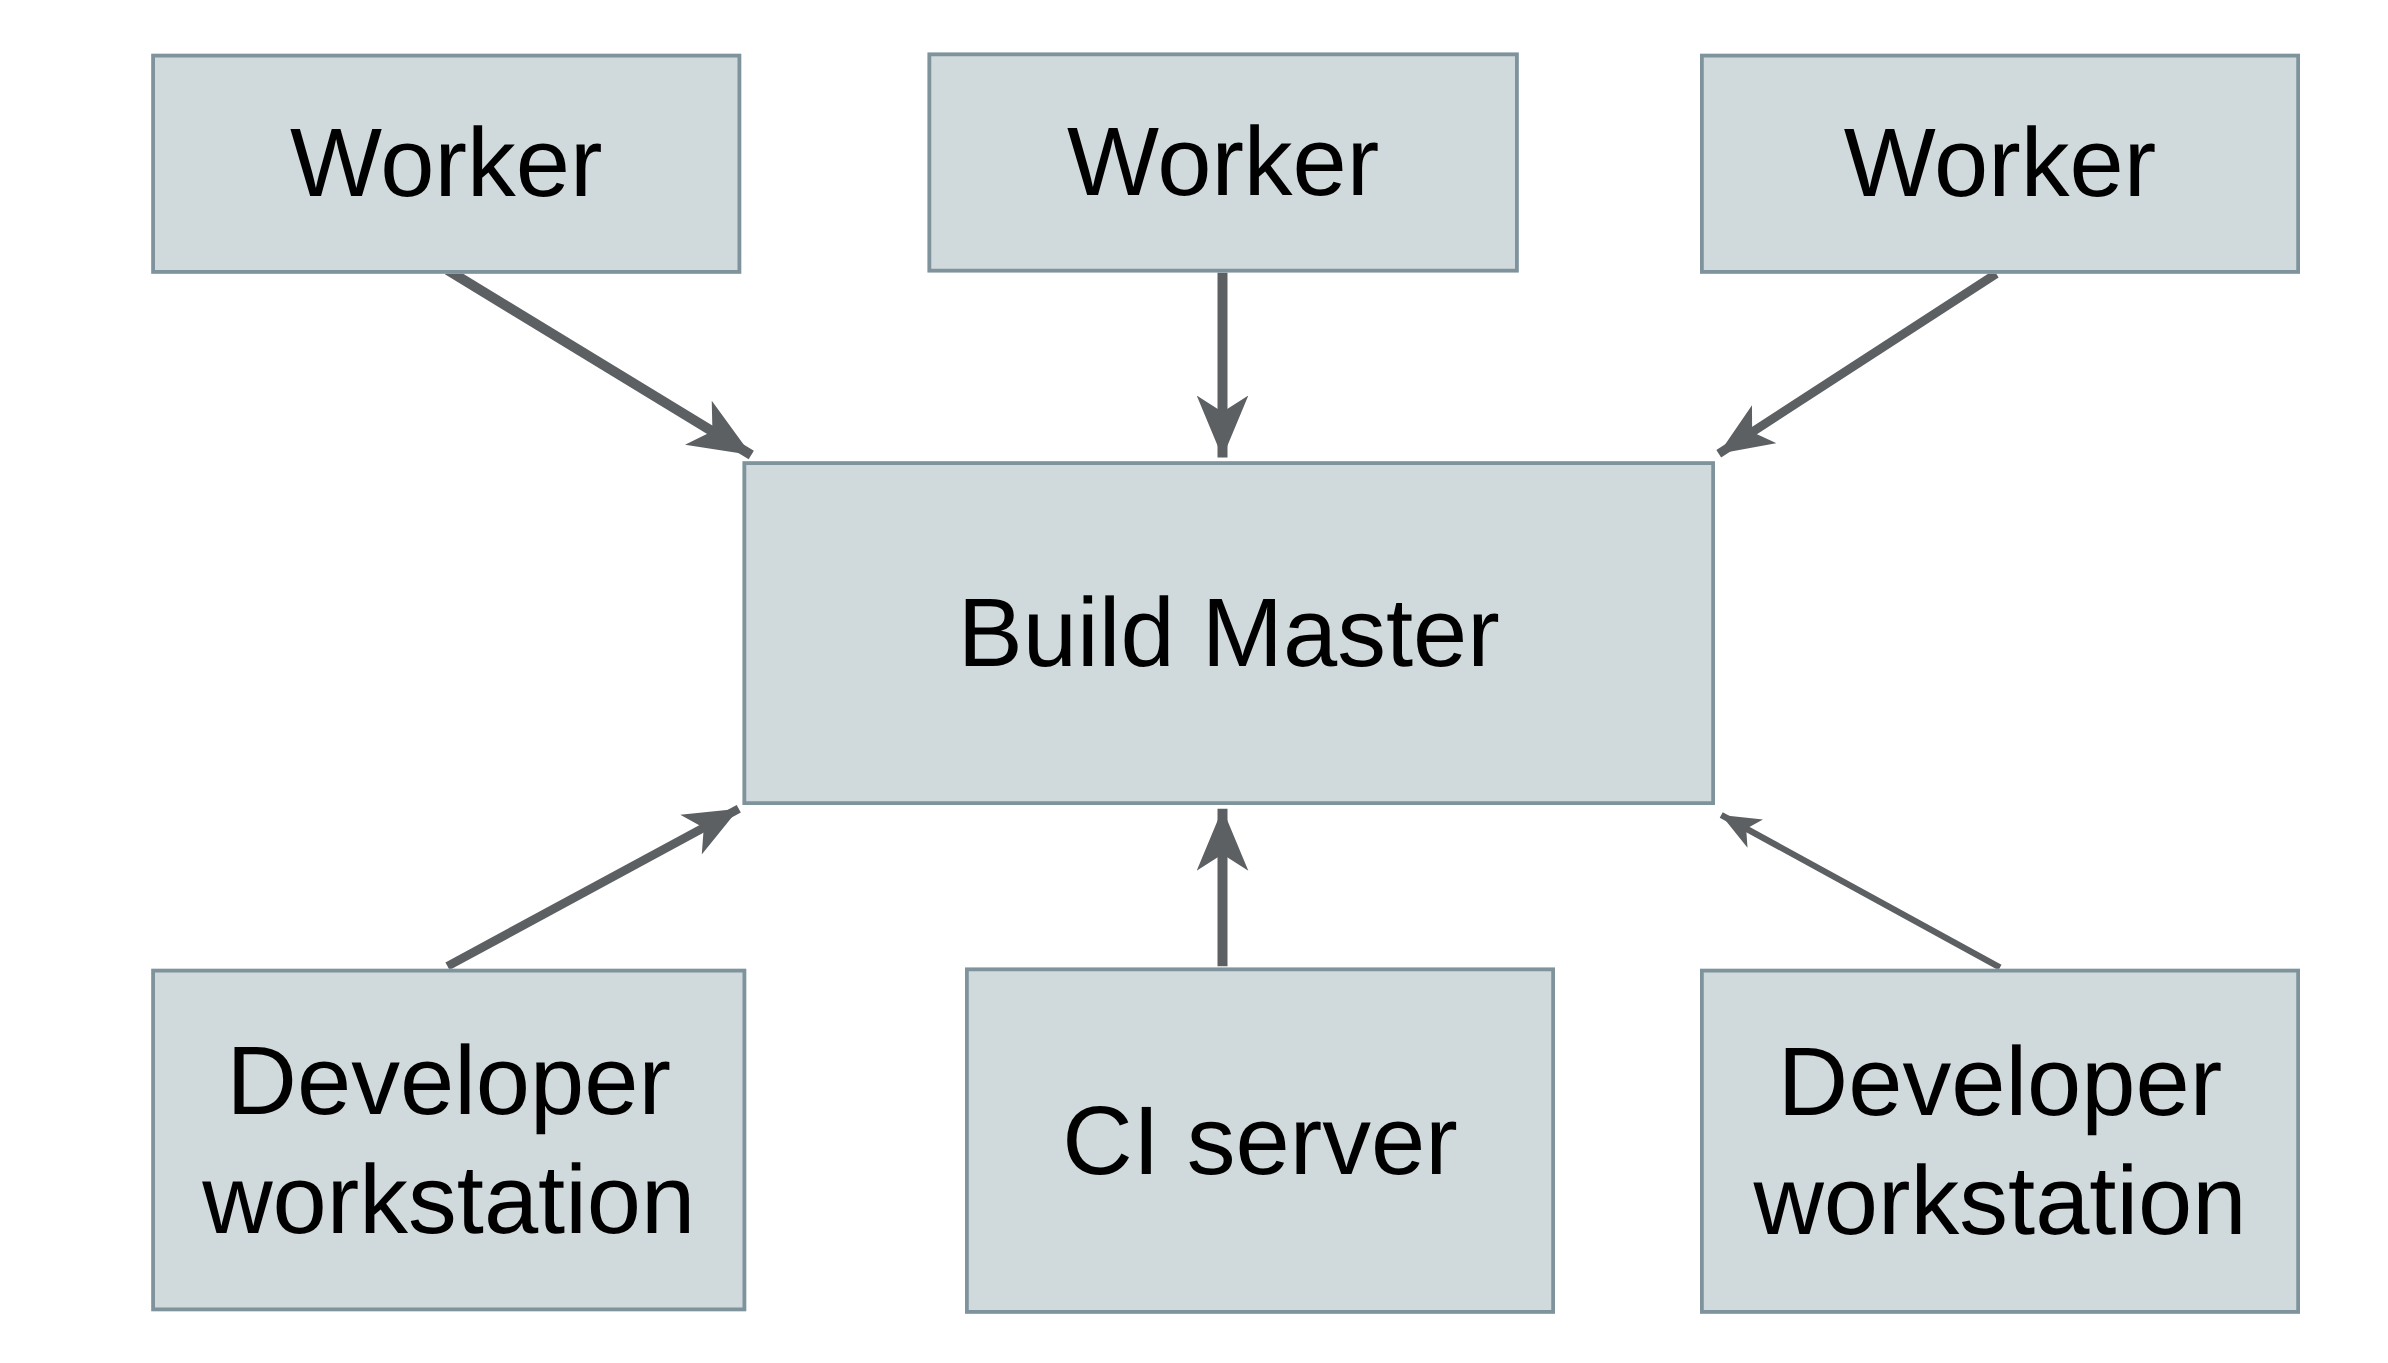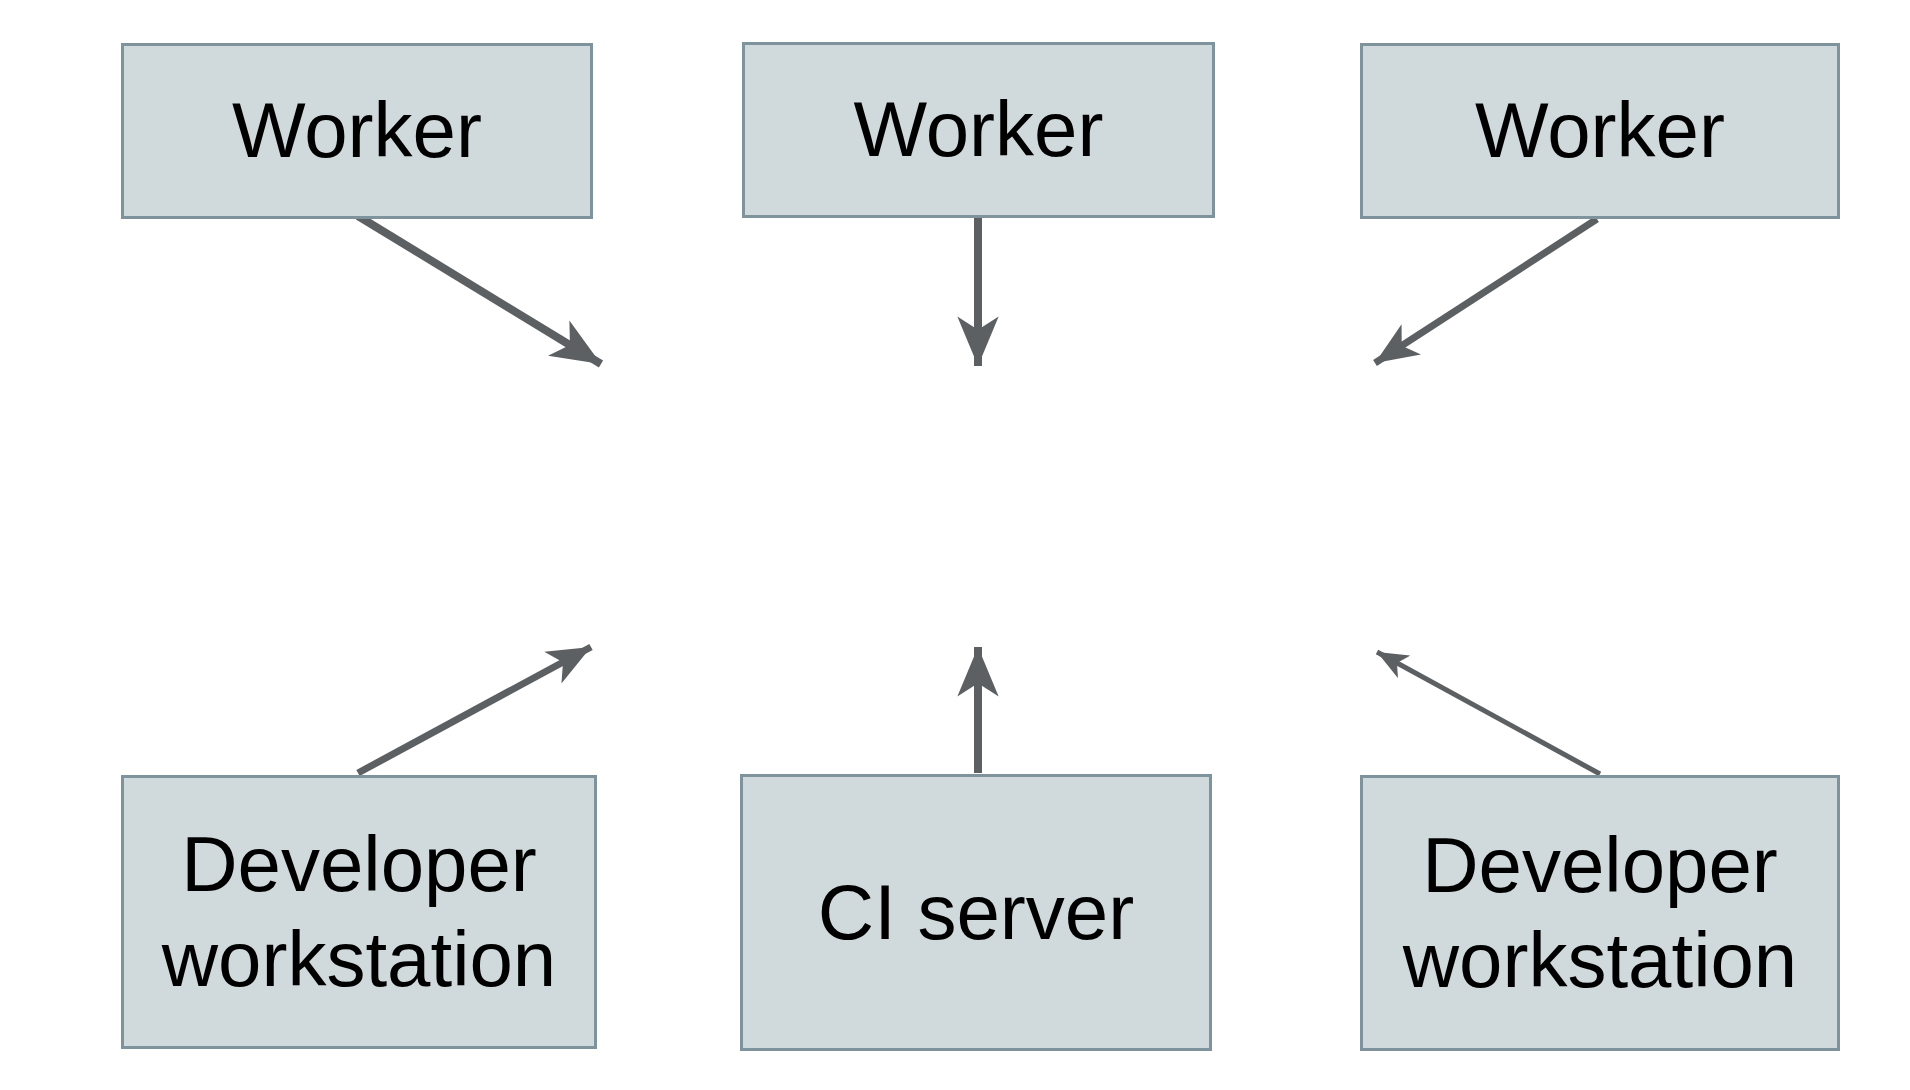--- a/index.html
+++ b/index.html
@@ -29,21 +29,21 @@
     text-align:center;
     color:var(--text);
     font-size:78px;
     line-height:1.22;
   }
   .node-worker-1{left:121px;top:43px;width:472px;height:176px;}
   .node-worker-2{left:742px;top:42px;width:473px;height:176px;}
   .node-worker-3{left:1360px;top:43px;width:480px;height:176px;}
   .node-build-master{left:594px;top:369px;width:778px;height:275px;}
   .node-dev-left{left:121px;top:775px;width:476px;height:274px;padding:0 20px;}
-  .node-ci-server{left:740px;top:774px;width:472px;height:277px;}
+  .node-ci-server{left:772px;top:774px;width:472px;height:277px;}
   .node-dev-right{left:1360px;top:775px;width:480px;height:276px;padding:0 20px;}
   .node-label{display:block;width:100%;}
 </style>
 </head>
 <body>
 
 <div class="canvas">
 
   <svg class="arrows" viewBox="0 0 1910 1090" xmlns="http://www.w3.org/2000/svg" aria-hidden="true">
     <defs>
@@ -64,20 +64,23 @@
   </div>
 
   <div class="node node-worker-2">
     <span class="node-label">Worker</span>
   </div>
 
   <div class="node node-worker-3">
     <span class="node-label">Worker</span>
   </div>
 
+  <div class="node node-build-master">
+    <span class="node-label">Build Master</span>
+  </div>
 
   <div class="node node-dev-left">
     <span class="node-label">Developer workstation</span>
   </div>
 
   <div class="node node-ci-server">
     <span class="node-label">CI server</span>
   </div>
 
   <div class="node node-dev-right">

